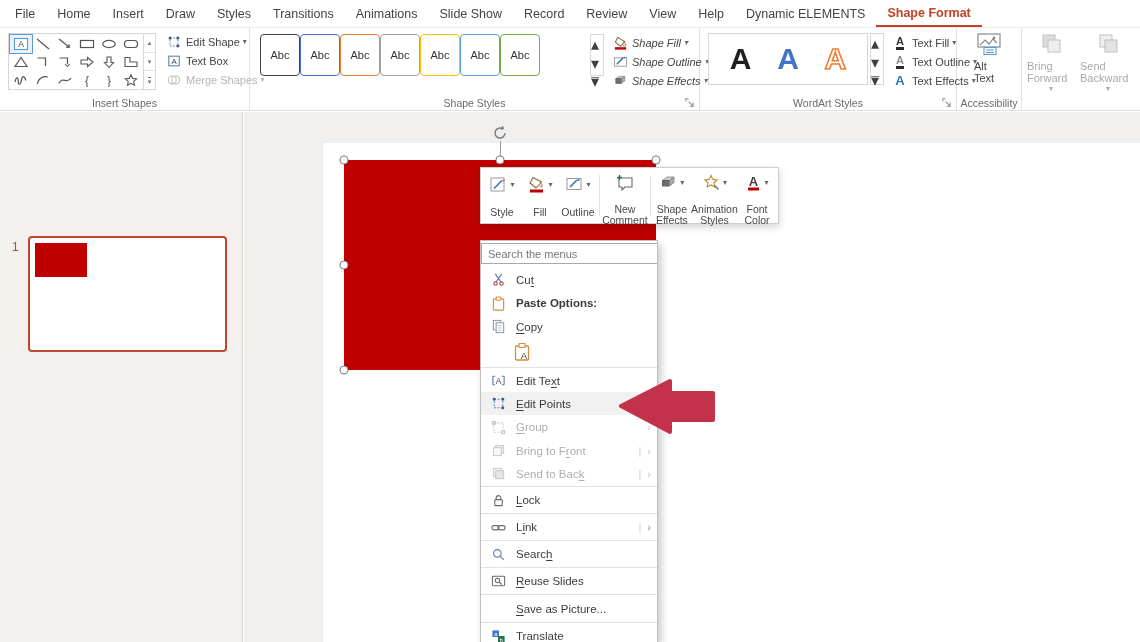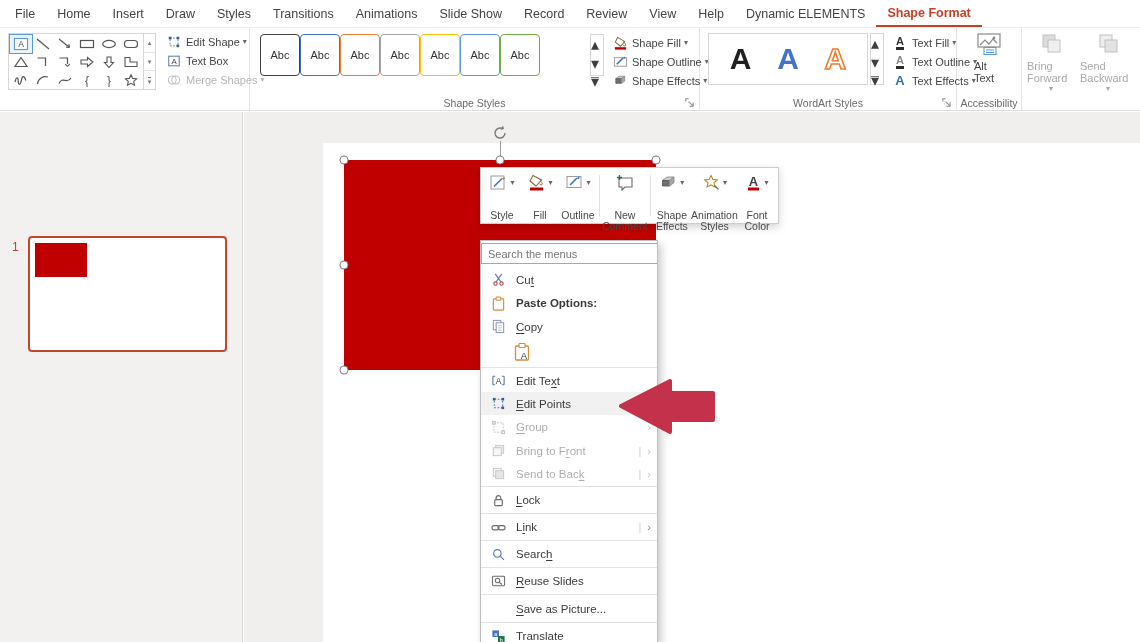--- a/index.html
+++ b/index.html
@@ -29,21 +29,21 @@
   .sbtn .morebar { display:inline-block; border-top:1px solid #777; padding-top:1px; line-height:5px; }
   .smallbtn-col { position:absolute; left:166px; top:4px; width:82px; }
   .smallbtn { display:flex; align-items:center; height:19px; font-size:11px; color:#444; white-space:nowrap; }
   .smallbtn .sicon { width:16px; display:flex; justify-content:center; margin-right:4px; flex:none; }
   .smallbtn .chev { font-size:8px; color:#666; margin-left:3px; }
   .smallbtn.disabled, .smallbtn.disabled .chev { color:#b5b5b5; }
   
   .chips { position:absolute; left:10px; top:6px; display:flex; }
   .chip { width:40px; height:42px; border-radius:4px; background:#fff; display:flex; align-items:center; justify-content:center; font-size:11px; color:#333; }
   .chips-scroll { position:absolute; left:340px; top:6px; height:42px; width:14px; border:1px solid #D8D6D4; display:flex; flex-direction:column; }
-  .fillcol { position:absolute; left:362px; top:5px; width:86px; }
+  .fillcol { position:absolute; left:362px; top:5px; width:86px;font-style:italic; }
   
   .wa-box { position:absolute; left:8px; top:5px; width:160px; height:52px; border:1px solid #D8D6D4; display:flex; align-items:center; justify-content:space-around; padding:0 8px; background:#fff; }
   .wa-a { font-size:30px; font-weight:bold; line-height:1; }
   .wa-a.black { color:#1f1f1f; }
   .wa-a.blue { color:#4472C4; }
   .wa-a.orange { color:#fff; -webkit-text-stroke:1.6px #ED7D31; text-shadow:0 0 0 #ED7D31; }
   .wa-scroll { position:absolute; left:170px; top:5px; height:52px; width:14px; border:1px solid #D8D6D4; display:flex; flex-direction:column; }
   .txtcol { position:absolute; left:192px; top:5px; width:80px; }
   .a-glyph { font-size:11px; font-weight:bold; line-height:1; }
   
@@ -61,21 +61,21 @@
   .canvas { position:absolute; top:112px; left:244px; right:0; bottom:0; background:#F0EFEE; }
   .slide { position:absolute; left:79px; top:31px; right:0; bottom:0; background:#fff; }
   .red-shape { position:absolute; left:100px; top:48px; width:312px; height:210px; background:#C00000; z-index:1; }
   .handle { position:absolute; width:9px; height:9px; border-radius:50%; background:#fff; border:1.2px solid #8a8a8a; transform:translate(-50%,-50%); z-index:2; box-shadow:0 0 1px rgba(0,0,0,.25); }
   .rot-stem { position:absolute; left:256px; top:29px; width:1px; height:15px; background:#9a9a9a; z-index:2; }
   .rot-handle { position:absolute; left:256px; top:21px; transform:translate(-50%,-50%); z-index:2; }
   
   .minitb { position:absolute; left:236px; top:55px; width:299px; height:57px; background:#fff; border:1px solid #CFCECD; box-shadow:0 3px 8px rgba(0,0,0,.18); z-index:3; display:flex; align-items:stretch; padding:3px 2px; }
   .mtb-item { display:flex; flex-direction:column; align-items:center; justify-content:flex-start; padding:2px 4px 0; min-width:38px; }
   .mtb-iconrow { height:22px; display:flex; align-items:center; }
-  .mtb-label { font-size:10.5px; color:#494949; line-height:11px; text-align:center; margin-top:18px; white-space:pre-line; }
+  .mtb-label { font-size:10.5px; color:#494949; line-height:11px; text-align:center; margin-top:12px; white-space:pre-line; }
   .mtb-sep { width:1px; background:#E3E1DF; margin:4px 2px; }
   .mtb-chev { font-size:8px; color:#666; margin-left:2px; }
   
   .ctxmenu { position:absolute; left:236px; top:128px; width:178px; height:403px; background:#fff; border:1px solid #BFBFBF; box-shadow:3px 4px 8px rgba(0,0,0,.22); z-index:4; overflow:hidden; }
   .ctx-search { display:block; width:189px; margin:2px auto 4px; height:21px; border:1px solid #A8A8A8; font-family:inherit; font-size:11px; color:#444; padding:0 6px; outline:none; }
   .ctx-search::placeholder { color:#767676; }
   .ctx-item { display:flex; align-items:center; height:23px; padding:0 6px 0 9px; font-size:11.5px; color:#3b3b3b; }
   .ctx-item .cicon { width:16px; height:16px; margin-right:10px; flex:none; display:flex; align-items:center; justify-content:center; }
   .ctx-item u { text-decoration:underline; text-underline-offset:2px; }
   .ctx-item.bold { font-weight:bold; }
@@ -245,20 +245,21 @@
           <span class="sicon">
               <svg width="14" height="14" viewBox="0 0 16 16">
                 <circle cx="6" cy="8" r="4.5" fill="none" stroke="#bdbdbd" stroke-width="1.2"></circle>
                 <circle cx="10" cy="8" r="4.5" fill="none" stroke="#bdbdbd" stroke-width="1.2"></circle>
               </svg>
             </span>
           <span>Merge Shapes</span>
           <span class="chev">▾</span>
         </div>
       </div>
+      <div class="glabel">Insert Shapes</div>
     </div>
 
     <div class="rgroup" style="left:250px;width:450px;">
       <div class="chips">
         <div class="chip" style="border:1px solid #3F3F3F;">Abc</div>
         <div class="chip" style="border:1px solid #4472C4;">Abc</div>
         <div class="chip" style="border:1px solid #ED7D31;">Abc</div>
         <div class="chip" style="border:1px solid #A5A5A5;">Abc</div>
         <div class="chip" style="border:1px solid #FFC000;">Abc</div>
         <div class="chip" style="border:1px solid #5B9BD5;">Abc</div>

